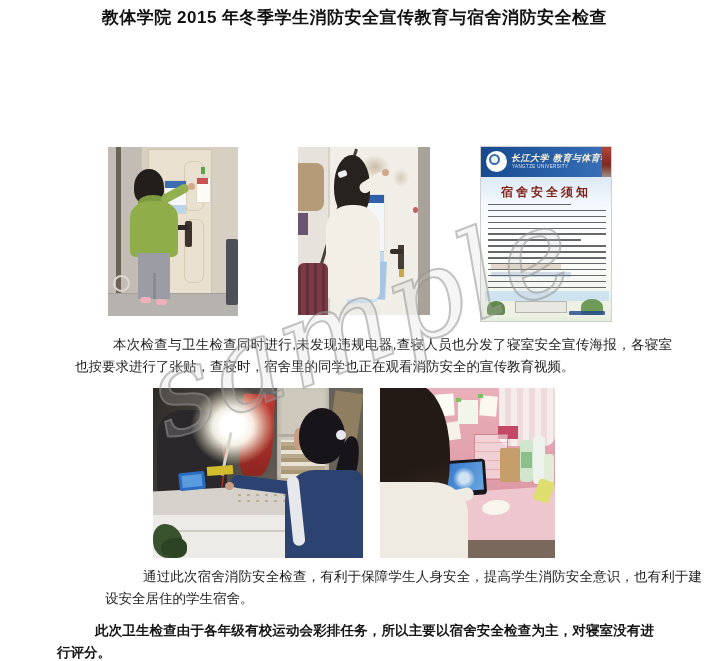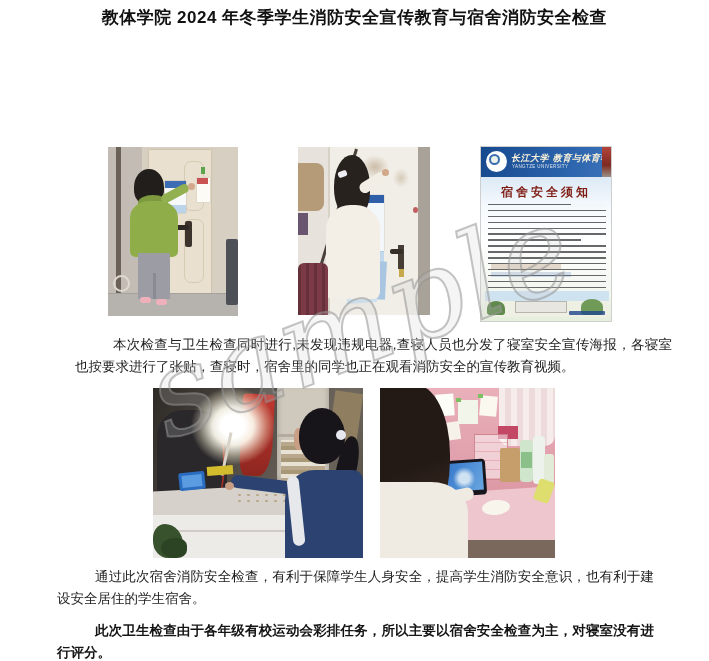--- a/index.html
+++ b/index.html
@@ -11,21 +11,21 @@
   .doc-title{
     position:absolute;left:0;right:0;top:6px;margin:0;text-align:center;
     font-size:17px;font-weight:600;letter-spacing:.5px;color:#111;
   }
   .para{
     position:absolute;left:57px;width:597px;margin:0;text-align:justify;
     font-size:13.5px;line-height:18.4px;text-indent:38px;color:#1d1d1d;
   }
   #p1{top:37px;}
   #p2{top:334px;line-height:22px;margin-left:18px;}
-  #p3{top:566px;line-height:22px;}
+  #p3{top:566px;line-height:22px;margin-left:48px;}
   #p4{top:620px;line-height:22px;font-weight:bold;color:#141414;}
   
   .watermark{
     position:absolute;left:138px;top:252px;z-index:40;pointer-events:none;
     font-family:"DejaVu Serif",serif;font-style:italic;font-size:120px;letter-spacing:2px;
     color:rgba(205,205,205,0.20);
     -webkit-text-stroke:2px rgba(148,148,148,0.55);
     transform:rotate(-21deg);
   }
   
@@ -169,21 +169,21 @@
   .p5-hair{left:-8px;top:-4px;width:78px;height:152px;border-radius:0 46% 50% 30%;
     background:linear-gradient(160deg,#231a16 55%,#4a3226);}
   .p5-body{left:-4px;top:94px;width:92px;height:76px;background:#efeae2;border-radius:0 40% 0 0;}
   .p5-arm{left:58px;top:102px;width:36px;height:13px;background:#efeae2;border-radius:8px;transform:rotate(-12deg);}
 </style>
 </head>
 <body>
 
 <div class="page">
 
-  <h1 class="doc-title">教体学院 2024 年冬季学生消防安全宣传教育与宿舍消防安全检查</h1>
+  <h1 class="doc-title">教体学院 2015 年冬季学生消防安全宣传教育与宿舍消防安全检查</h1>
 
 
   <div class="photo" id="photo1">
     <div class="p1-door"></div>
     <div class="p1-panel1"></div>
     <div class="p1-panel2"></div>
     <div class="p1-pole"></div>
     <div class="p1-floor"></div>
     <div class="p1-notes"></div>
     <div class="p1-notered"></div>

